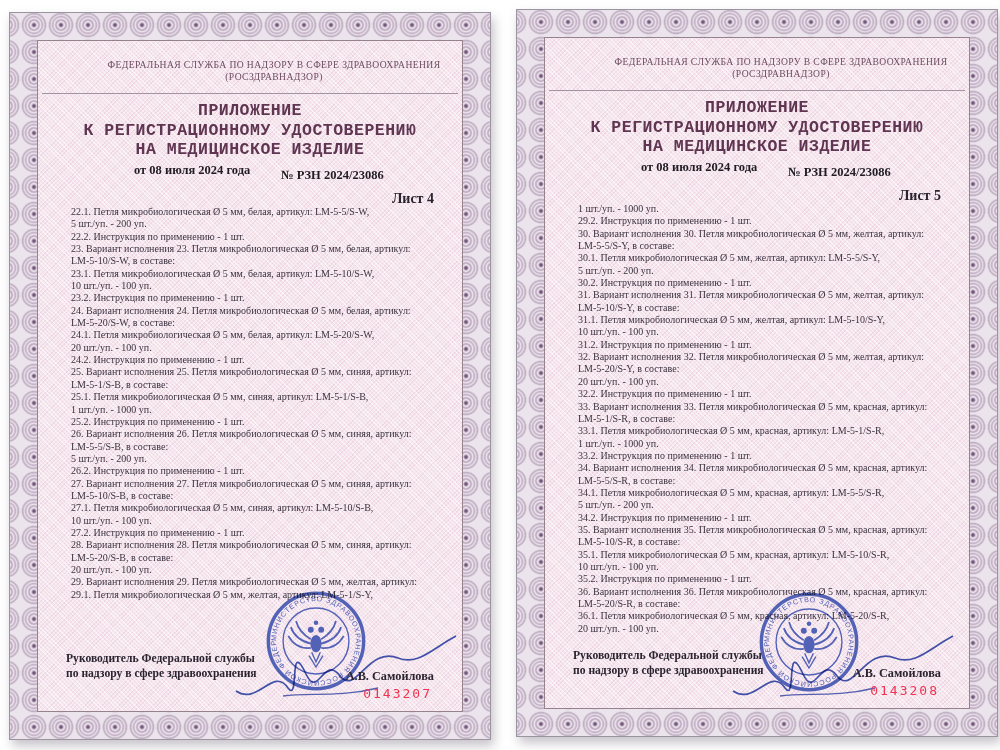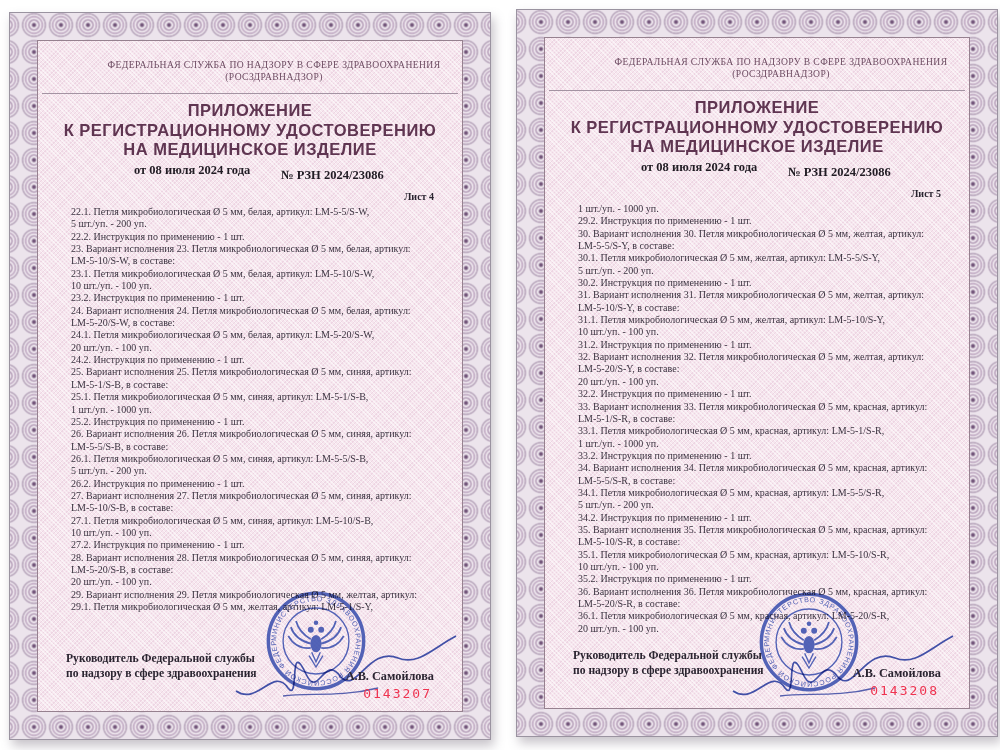--- a/index.html
+++ b/index.html
@@ -35,29 +35,29 @@
   .content{position:absolute;inset:28px;z-index:2;}
   .agency{
     position:absolute;top:18px;left:0;right:0;text-align:center;
     font-size:9.6px;line-height:12px;letter-spacing:0.4px;
     color:#6d4c62;
     padding-left:48px;
   }
   .rule{position:absolute;top:52px;left:4px;right:4px;border-top:1px solid #a393a2;}
   .doc-title{
     position:absolute;top:60px;left:0;right:0;text-align:center;
-    font-family:Liberation Sans, sans-serif;font-weight:bold;
+    font-family:Liberation Mono, monospace;font-weight:bold;
     font-size:16.5px;line-height:19.5px;letter-spacing:0.5px;
     color:#5f3551;
   }
   .meta-row{position:absolute;top:122px;left:0;right:0;height:20px;
     font-weight:bold;font-size:12.5px;color:#211c24;}
   .meta-date{position:absolute;left:96px;top:0;}
   .meta-number{position:absolute;left:243px;top:5px;}
-  .sheet{position:absolute;top:150px;right:28px;font-weight:bold;font-size:10px;color:#2a2430;}
+  .sheet{position:absolute;top:150px;right:28px;font-weight:bold;font-size:14px;color:#2a2430;}
   .body-text{
     position:absolute;top:165px;left:33px;right:12px;
     font-size:10px;line-height:12.35px;color:#3b3340;
     white-space:nowrap;
   }
   .signer{
     position:absolute;top:611px;left:0;
     font-weight:bold;font-size:11.6px;line-height:14.6px;color:#2a2430;padding-left:28px;
   }
   .signer-name{
@@ -114,21 +114,20 @@
         <div>24.1. Петля микробиологическая Ø 5 мм, белая, артикул: LM-5-20/S-W,</div>
         <div>20 шт./уп. - 100 уп.</div>
         <div>24.2. Инструкция по применению - 1 шт.</div>
         <div>25. Вариант исполнения 25. Петля микробиологическая Ø 5 мм, синяя, артикул:</div>
         <div>LM-5-1/S-B, в составе:</div>
         <div>25.1. Петля микробиологическая Ø 5 мм, синяя, артикул: LM-5-1/S-B,</div>
         <div>1 шт./уп. - 1000 уп.</div>
         <div>25.2. Инструкция по применению - 1 шт.</div>
         <div>26. Вариант исполнения 26. Петля микробиологическая Ø 5 мм, синяя, артикул:</div>
         <div>LM-5-5/S-B, в составе:</div>
-        <div>26.1. Петля микробиологическая Ø 5 мм, синяя, артикул: LM-5-5/S-B,</div>
         <div>5 шт./уп. - 200 уп.</div>
         <div>26.2. Инструкция по применению - 1 шт.</div>
         <div>27. Вариант исполнения 27. Петля микробиологическая Ø 5 мм, синяя, артикул:</div>
         <div>LM-5-10/S-B, в составе:</div>
         <div>27.1. Петля микробиологическая Ø 5 мм, синяя, артикул: LM-5-10/S-B,</div>
         <div>10 шт./уп. - 100 уп.</div>
         <div>27.2. Инструкция по применению - 1 шт.</div>
         <div>28. Вариант исполнения 28. Петля микробиологическая Ø 5 мм, синяя, артикул:</div>
         <div>LM-5-20/S-B, в составе:</div>
         <div>20 шт./уп. - 100 уп.</div>

